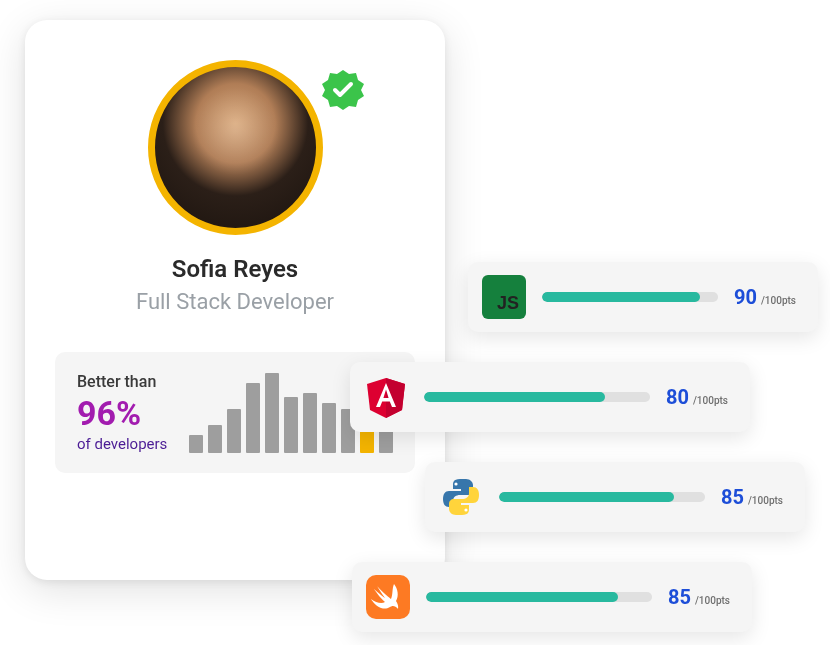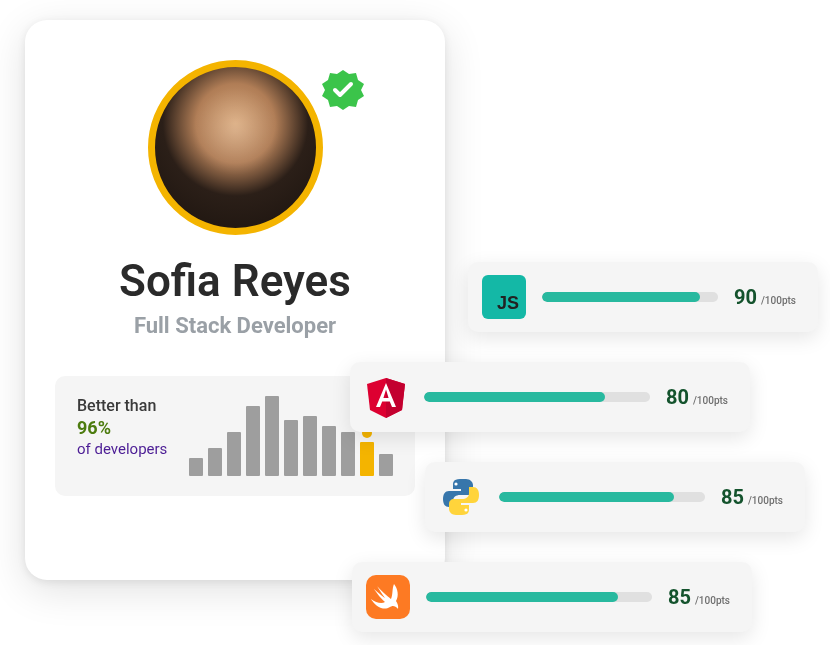--- a/index.html
+++ b/index.html
@@ -45,44 +45,44 @@
     radial-gradient(circle at 50% 40%, rgba(255,255,255,0.15) 0%, transparent 35%);
 }
 .verified-badge {
   position: absolute;
   top: 8px;
   right: -42px;
   width: 44px;
   height: 44px;
 }
 .name {
-  font-size: 44px;
+  font-size: 24px;
   font-weight: 600;
   color: #2a2a2a;
   margin-bottom: 6px;
 }
 .role {
   font-size: 22px;
   color: #9aa0a6;
-  font-weight: 700;
+  font-weight: 400;
   margin-bottom: 38px;
 }
 .stat-box {
   width: 100%;
   background: #f5f5f5;
   border-radius: 10px;
   padding: 20px 22px;
   display: flex;
-  align-items: flex-start;
+  align-items: center;
   justify-content: space-between;
   gap: 16px;
 }
 .stat-text-col { display: flex; flex-direction: column; gap: 2px; }
 .stat-line1 { font-size: 16px; color: #3a3a3a; font-weight: 500; }
-.stat-pct { font-size: 18px; color: #4d7c0f; font-weight: 700; }
+.stat-pct { font-size: 34px; color: #a21caf; font-weight: 700; }
 .stat-line2 { font-size: 15px; color: #4c1d95; font-weight: 400; }
 .histogram {
   display: flex;
   align-items: flex-end;
   gap: 5px;
   height: 80px;
 }
 .histogram .bar {
   width: 14px;
   background: #9e9e9e;
@@ -134,33 +134,33 @@
 }
 .score-wrap {
   display: flex;
   align-items: baseline;
   gap: 4px;
   flex-shrink: 0;
 }
 .score {
   font-size: 20px;
   font-weight: 700;
-  color: #14532d;
+  color: #1d4ed8;
 }
 .outof {
   font-size: 10px;
   color: #6f6f6f;
   font-weight: 500;
 }
 .row-js { top: 262px; left: 468px; width: 350px; }
 .row-angular { top: 362px; left: 350px; width: 400px; }
 .row-python { top: 462px; left: 425px; width: 380px; }
 .row-swift { top: 562px; left: 352px; width: 400px; }
 
-.js-icon { background: #14b8a6; }
+.js-icon { background: #15803d; }
 .js-icon span { font-family: Arial, sans-serif; font-weight: 800; color: #222; font-size: 18px; position: relative; top: 6px; left: 4px; }
 .angular-icon { }
 .python-icon { }
 .swift-icon { background: #fd7a23; border-radius: 10px; }
 </style>
 </head>
 <body>
 
 <div class="profile-card">
   <div class="avatar-wrap">

